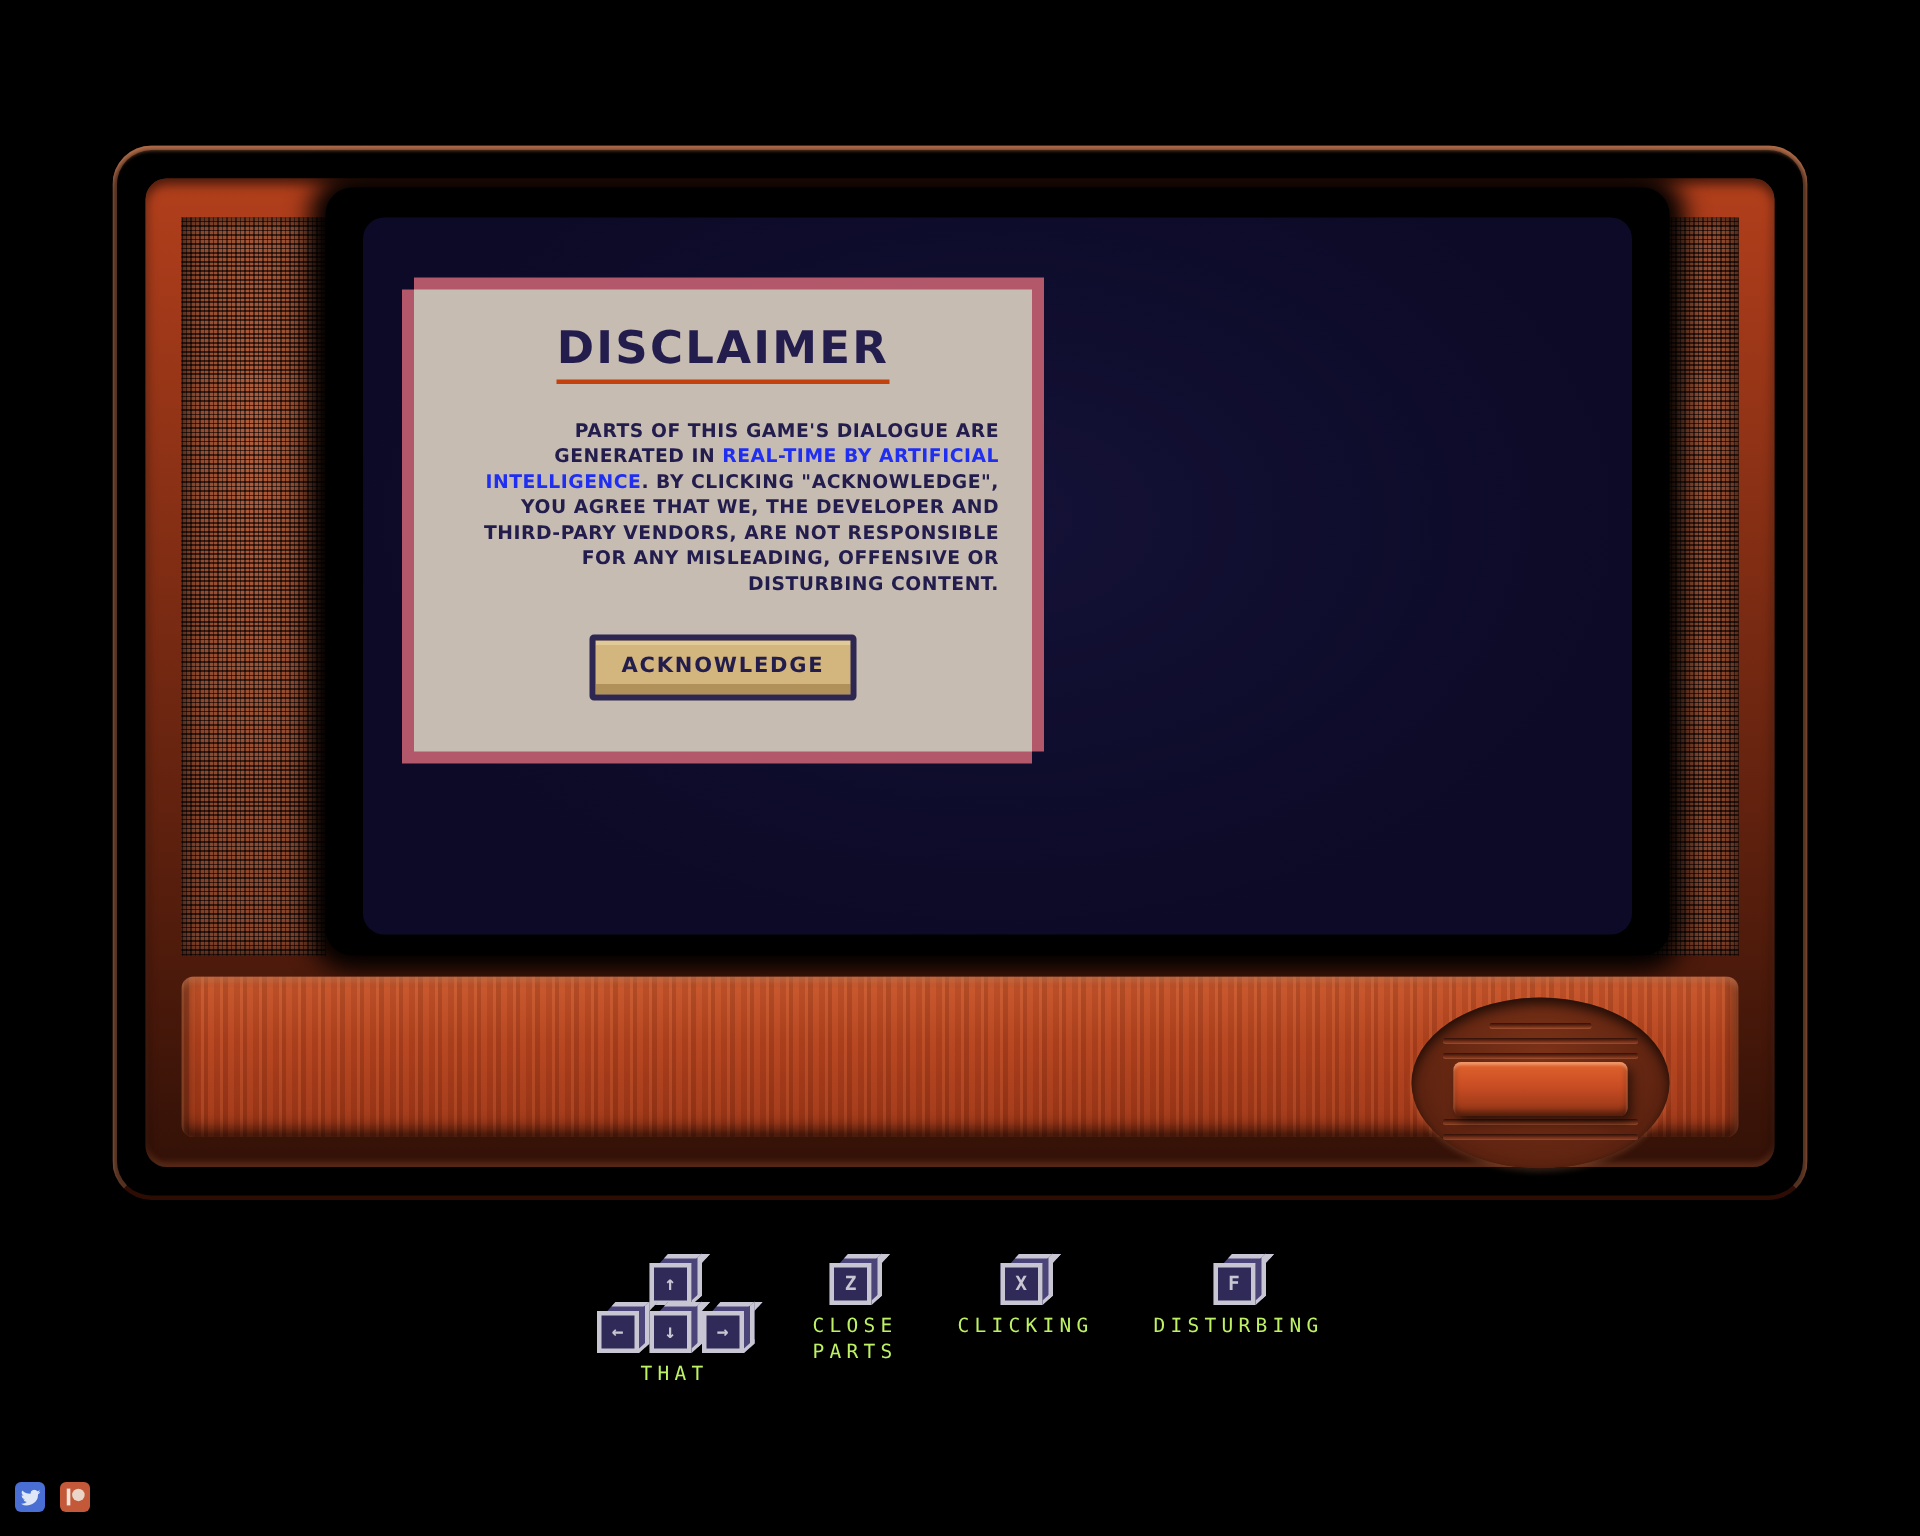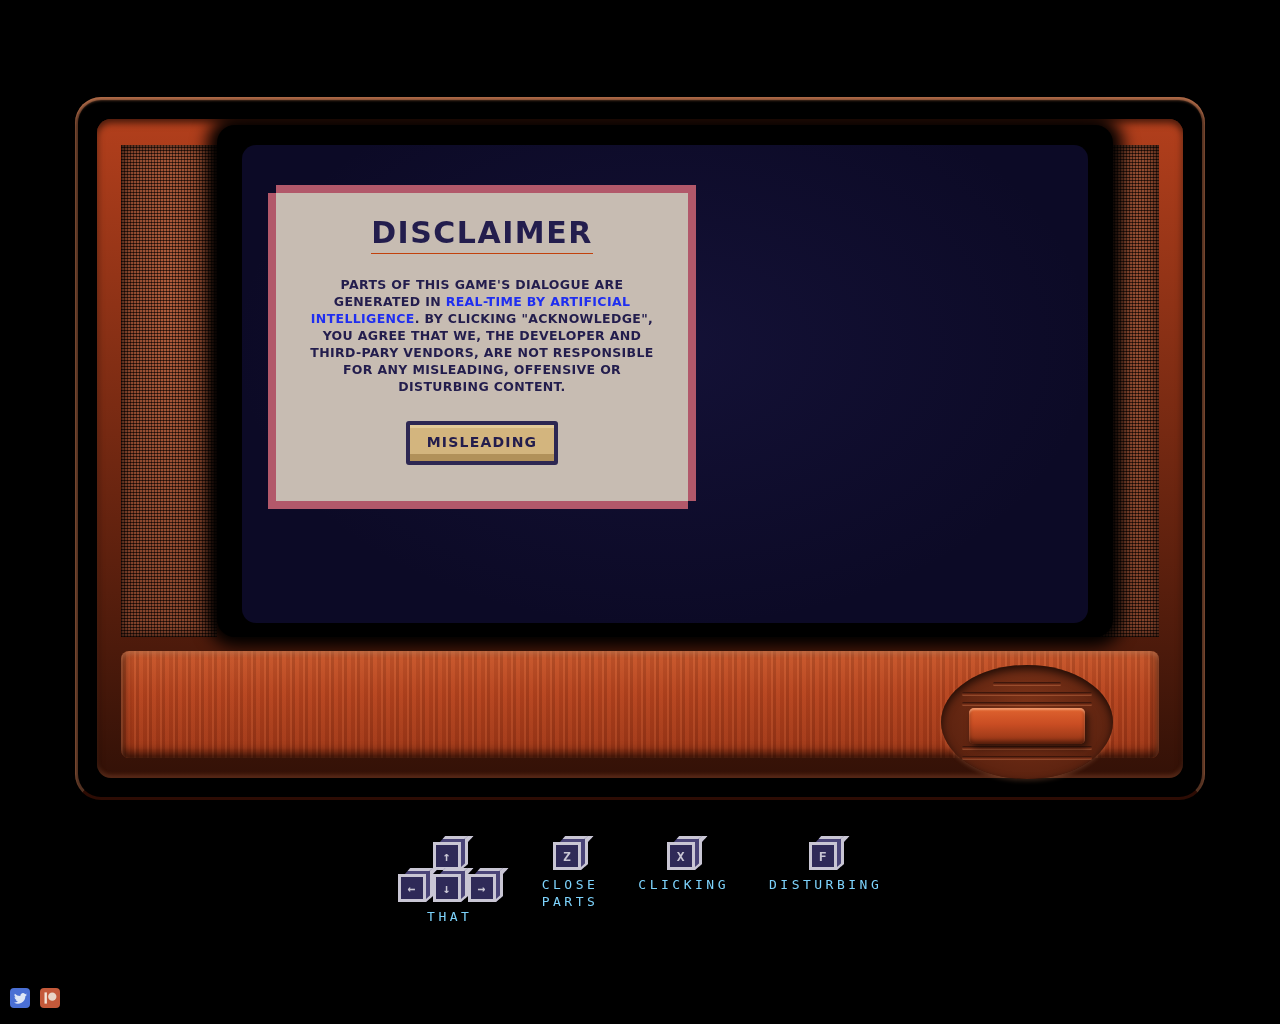--- a/index.html
+++ b/index.html
@@ -119,27 +119,27 @@
     background:#c7bcb2;
     padding:16px 18px 0;
     text-align:center;
   }
 
   .dlg-title{
     font-family:"DejaVu Sans", sans-serif;
     font-weight:bold; font-size:30px; letter-spacing:1.5px;
     color:#231d4d; margin-top:6px;
     display:inline-block; padding-bottom:3px;
-    border-bottom:1px solid #c2410c;
+    border-bottom:3px solid #c2410c;
   }
 
   .dlg-text{
     margin-top:22px; font-family:"DejaVu Sans", sans-serif;
     font-weight:bold; font-size:12.5px; line-height:17px;
-    letter-spacing:.35px; color:#231d4d; padding:0 4px;
+    letter-spacing:.35px; color:#231d4d; padding:0 4px;text-align:right;
   }
   .hl-blue{ color:#1f2ef0; }
 
   .dlg-warn{
     margin-top:22px; font-family:"DejaVu Sans", sans-serif;
     font-weight:bold; font-size:12.5px; line-height:17px;
     letter-spacing:.35px; color:#9b2c2c;
   }
 
   .ack-wrap{ margin-top:26px; }
@@ -153,21 +153,21 @@
     box-shadow: inset 0 -7px 0 rgba(150,115,60,.55), inset 0 3px 0 rgba(255,240,200,.35);
   }
 
   
   .hints{
     position:absolute; left:0; top:836px; width:1280px; height:110px;
     display:flex; justify-content:center; align-items:flex-start; gap:40px;
   }
   .hint{ display:flex; flex-direction:column; align-items:center; }
   .hint-label{
-    margin-top:6px; color:#7dd3fc;
+    margin-top:6px; color:#bef264;
     font-family:"DejaVu Sans Mono", monospace;
     font-size:13px; letter-spacing:3.5px; text-align:center; line-height:17px;
   }
 
   .keycube{ position:relative; width:34px; height:34px; }
   .keycube .face{
     position:absolute; left:0; top:6px; width:28px; height:28px;
     background:#2f2a58; border:3px solid #c9c6d4;
     display:flex; align-items:center; justify-content:center;
     color:#c9c6d4; font-family:"DejaVu Sans Mono", monospace;
@@ -227,21 +227,21 @@
             <div class="dlg-body">
 
               <div class="dlg-title">DISCLAIMER</div>
 
               <div class="dlg-text">
                 <span>PARTS OF THIS GAME'S DIALOGUE ARE GENERATED IN </span><span class="hl-blue">REAL-TIME BY ARTIFICIAL INTELLIGENCE</span><span>. BY CLICKING "ACKNOWLEDGE", YOU AGREE THAT WE, THE DEVELOPER AND THIRD-PARY VENDORS, ARE NOT RESPONSIBLE FOR ANY MISLEADING, OFFENSIVE OR DISTURBING CONTENT.</span>
               </div>
 
 
               <div class="ack-wrap">
-                <div class="ack-btn">MISLEADING</div>
+                <div class="ack-btn">ACKNOWLEDGE</div>
               </div>
 
             </div>
           </div>
 
         </div>
       </div>
 
       <div class="lower-panel">
         <div class="dial">

